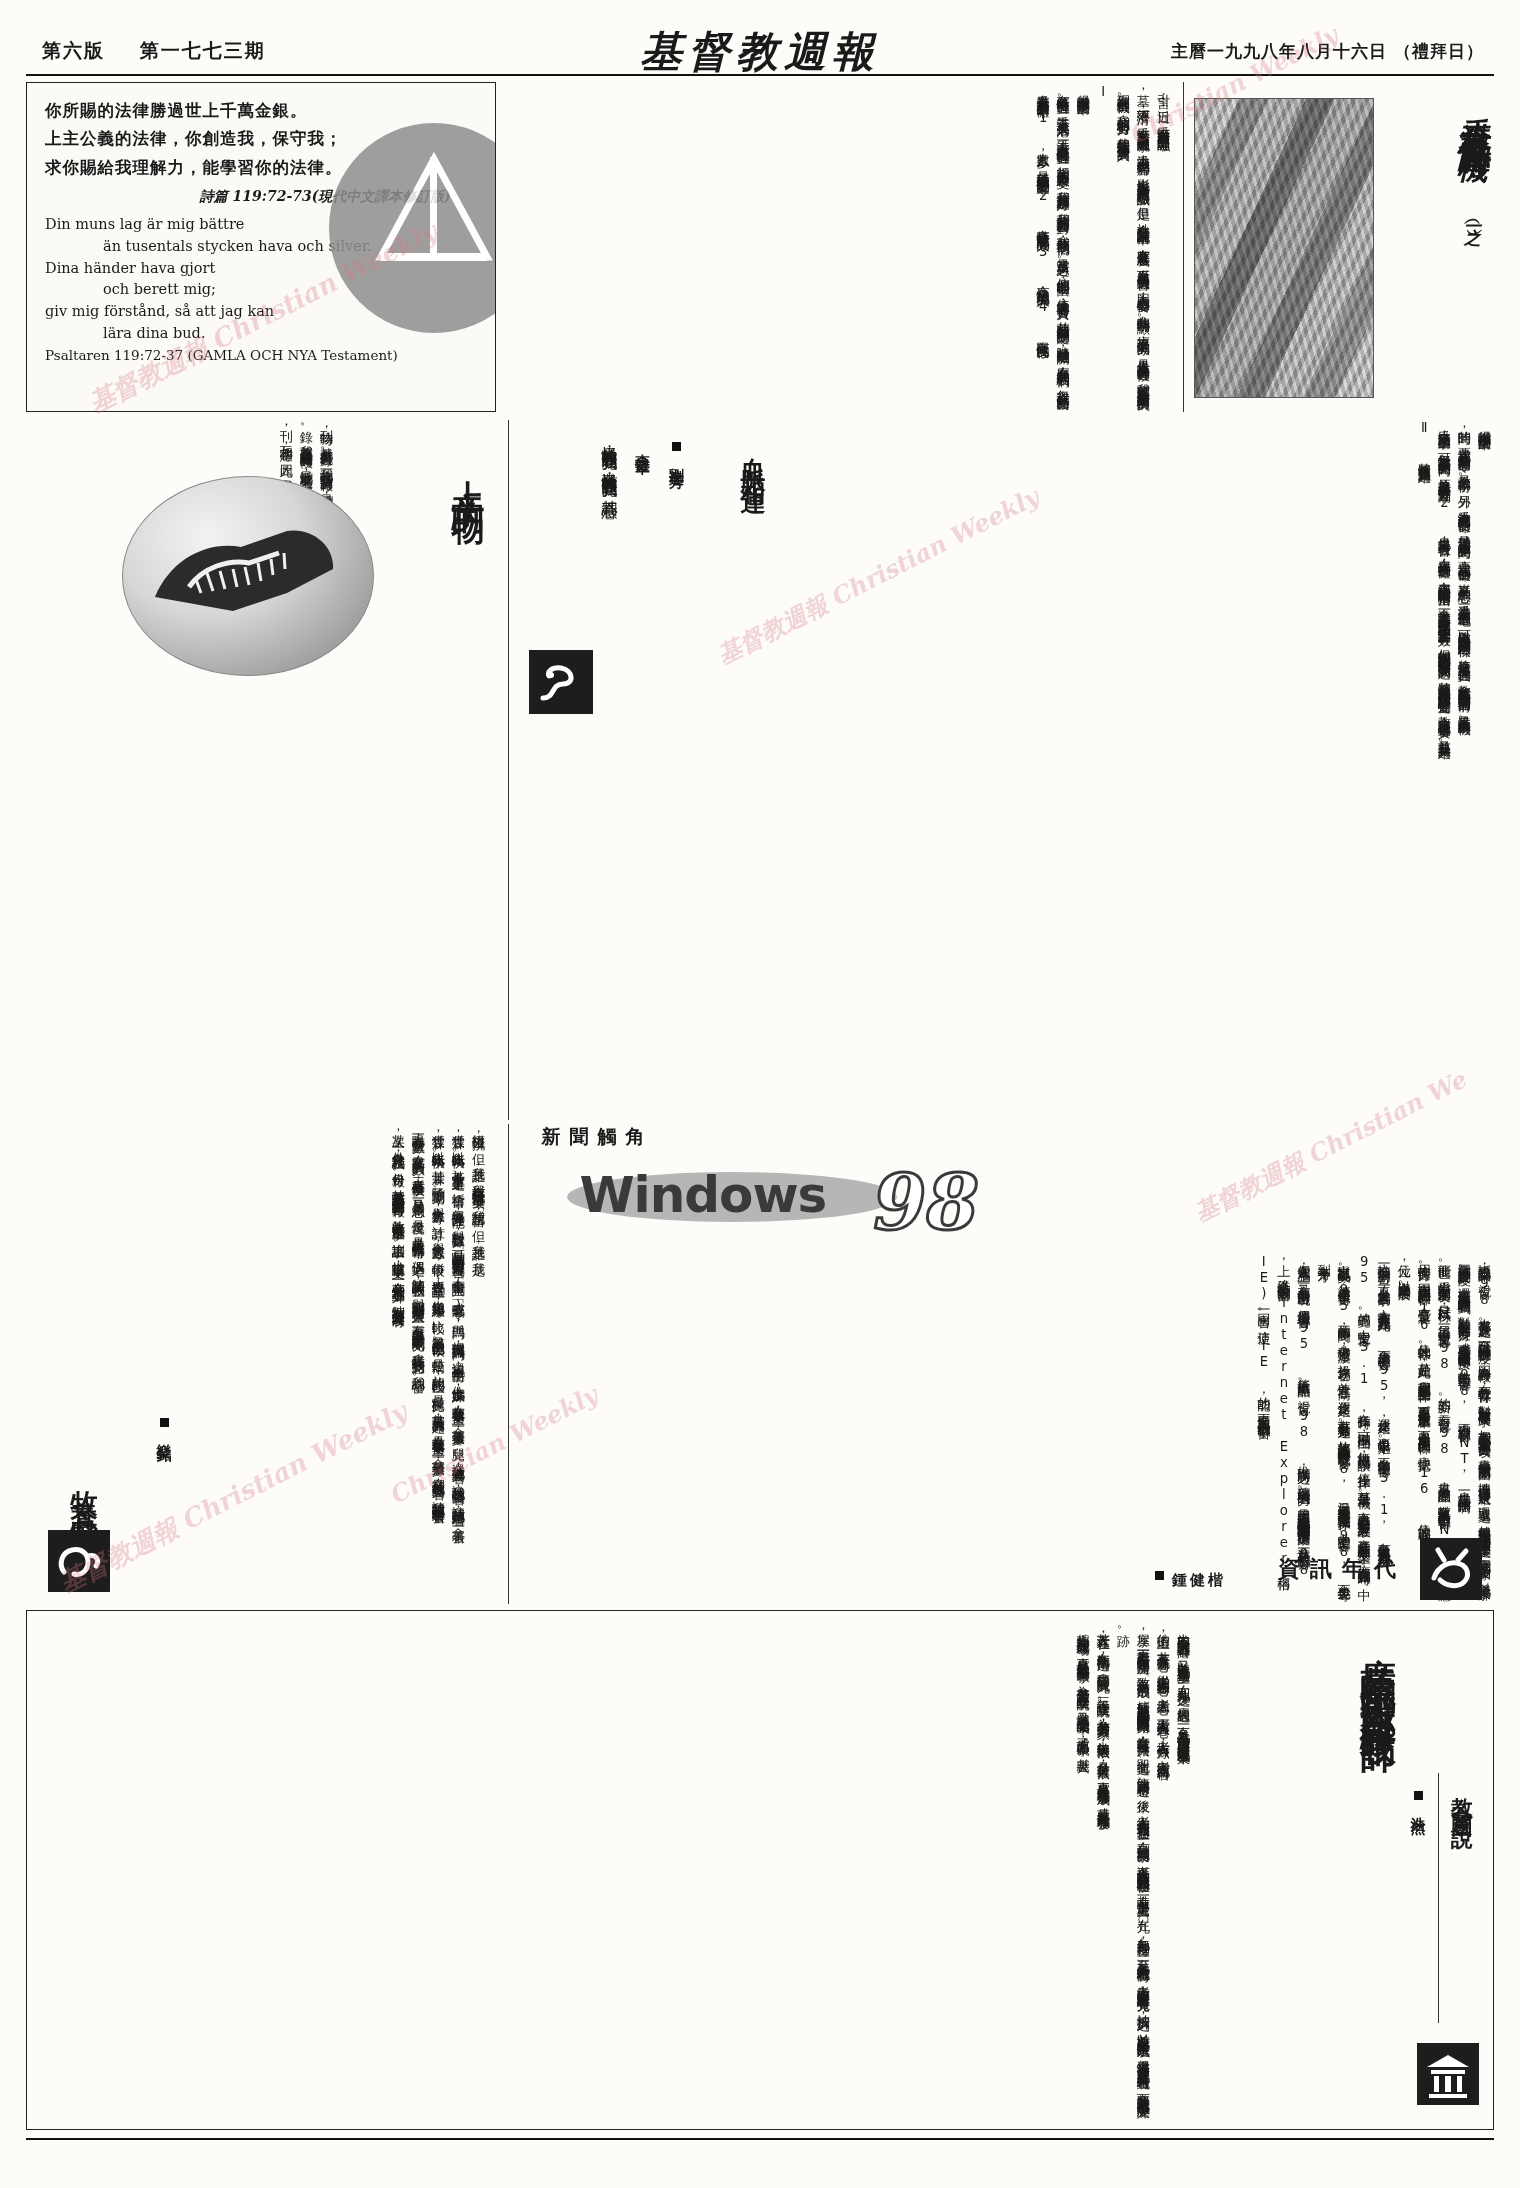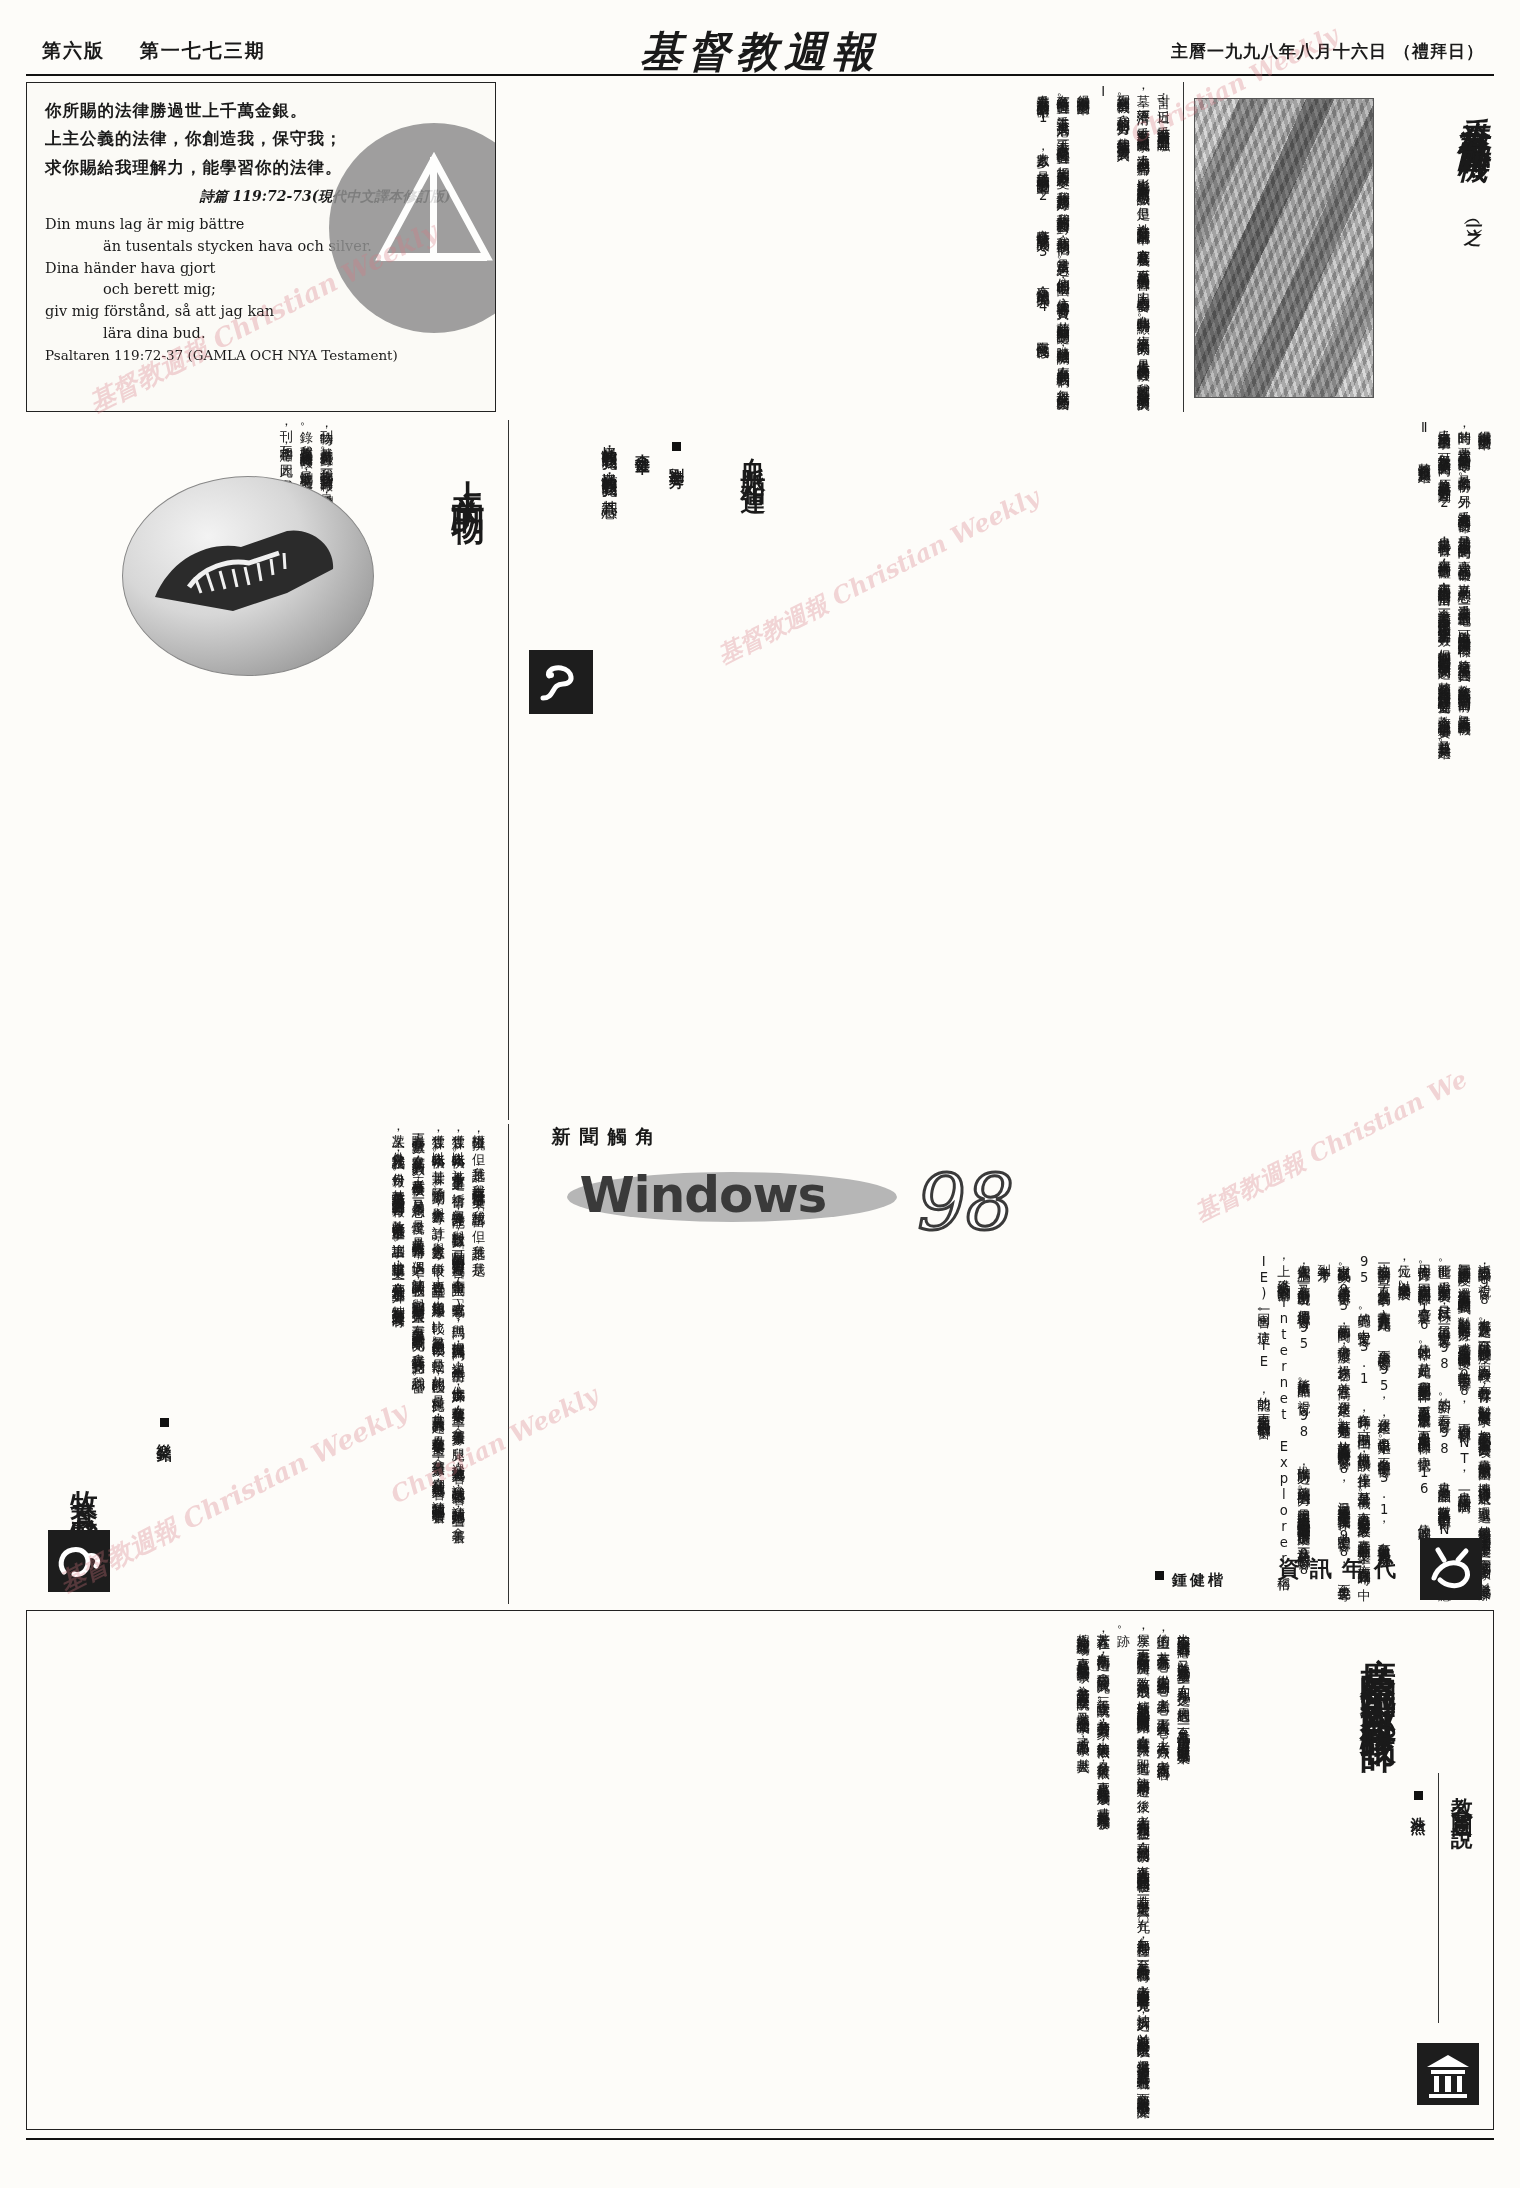--- a/index.html
+++ b/index.html
@@ -182,37 +182,37 @@
     writing-mode:vertical-rl; text-orientation:upright;
     font-size:15px; letter-spacing:3px; font-weight:bold;
   }
   .seal-ram {
     position:absolute; left:22px; bottom:12px; width:62px; height:62px; background:#1d1d1d;
   }
   .seal-ram svg { position:absolute; inset:0; }
 
   .low-right { flex:1; position:relative; padding-left:14px; }
   .news-head {
-    font-weight:bold; font-size:19px; letter-spacing:9px; margin:0 0 4px 16px;
+    font-weight:bold; font-size:19px; letter-spacing:9px; margin:0 0 4px 6px;
   }
   .win-logo { position:relative; height:96px; margin:2px 0 4px 8px; }
   .win-ellipse {
     position:absolute; left:24px; top:18px; width:330px; height:50px;
     background:#b6b6b6; border-radius:50%;
   }
   .win-word {
     position:absolute; left:36px; top:12px;
     font-family:"DejaVu Sans","Liberation Sans",sans-serif;
     font-weight:bold; font-size:50px; letter-spacing:-1px; color:#3a3a3a;
   }
   .win-98 {
     position:absolute; left:330px; top:4px;
     font-family:"DejaVu Serif","Liberation Serif",serif;
-    font-style:italic; font-weight:normal; font-size:76px; color:#fff;
-    -webkit-text-stroke:3px #3a3a3a; text-shadow:0 0 0 #3a3a3a;margin-left:44px;
+    font-style:italic; font-weight:bold; font-size:76px; color:#fff;
+    -webkit-text-stroke:3px #3a3a3a; text-shadow:0 0 0 #3a3a3a;
   }
   .win-body { display:flex; justify-content:flex-end; height:330px; }
   .win-body .vt { font-size:13.2px; height:325px; }
   .byline-win {
     position:absolute; right:268px; bottom:14px;
     font-size:15px; font-weight:bold; letter-spacing:3px;
   }
   .info-age {
     position:absolute; right:12px; bottom:4px;
     display:flex; align-items:center; gap:14px;

